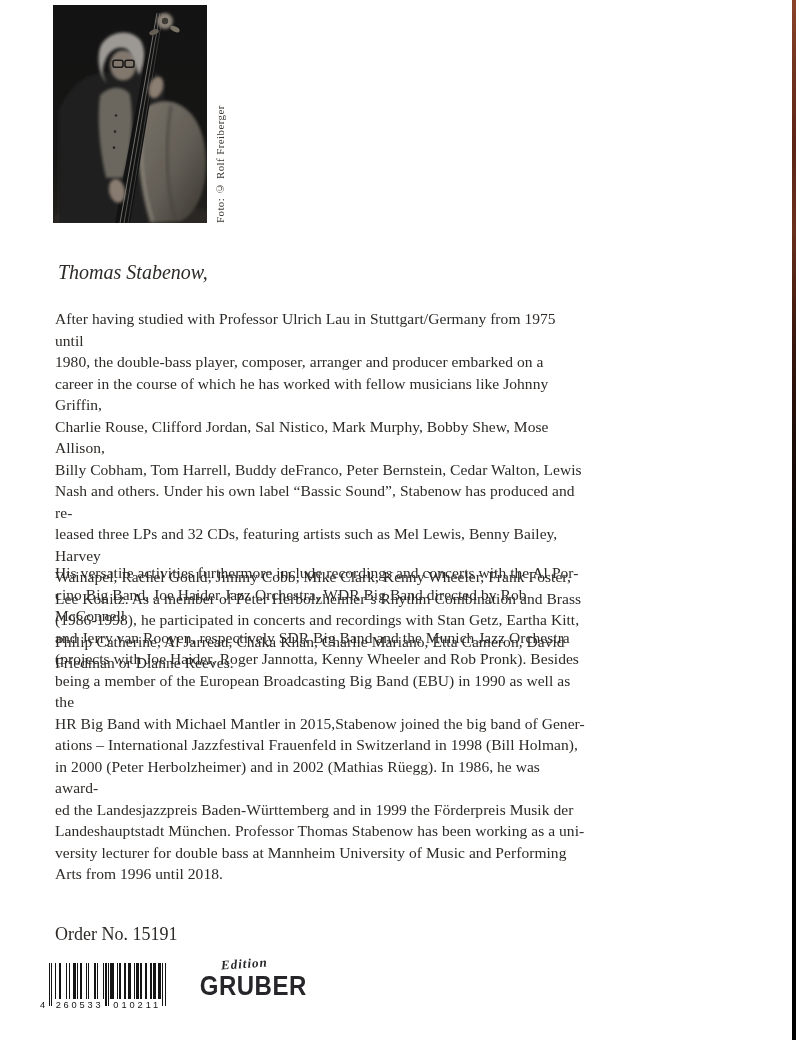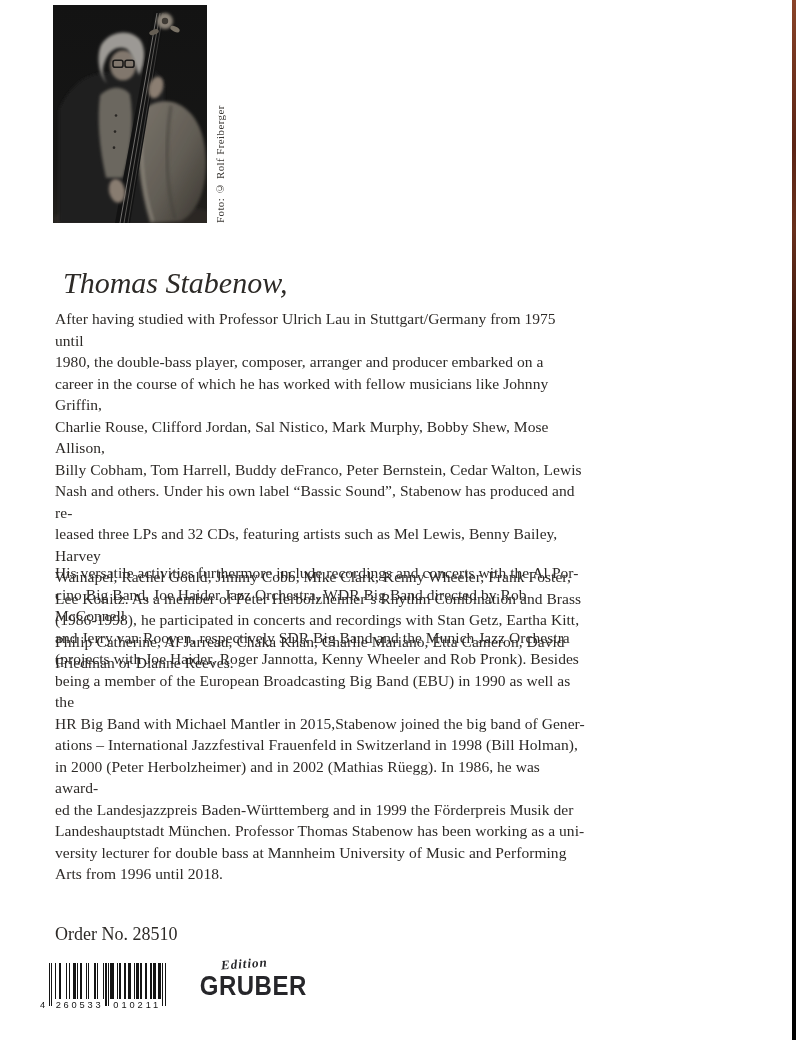--- a/index.html
+++ b/index.html
@@ -22,23 +22,23 @@
   .photo-credit{
     position:absolute;left:212px;top:5px;height:218px;width:16px;
     writing-mode:vertical-rl;
     transform:rotate(180deg);
     font-size:11px;letter-spacing:.4px;color:#3a3733;
     display:flex;align-items:center;
   }
 
   
   .title{
-    position:absolute;left:55px;top:258px;margin:8px;
+    position:absolute;left:55px;top:258px;margin:3px;
     font-style:italic;font-weight:400;
-    font-size:30px;line-height:1.1;color:#2d2a27;
+    font-size:20px;line-height:1.1;color:#2d2a27;
   }
   .bio-par{
     position:absolute;left:55px;width:532px;margin:0;
     font-size:15.5px;line-height:21.5px;
     white-space:pre-line;letter-spacing:.05px;
   }
   .bio-par.p1{top:308px;}
   .bio-par.p2{top:562px;}
 
   .order-no{
@@ -161,21 +161,21 @@
 (projects with Joe Haider, Roger Jannotta, Kenny Wheeler and Rob Pronk). Besides
 being a member of the European Broadcasting Big Band (EBU) in 1990 as well as the
 HR Big Band with Michael Mantler in 2015,Stabenow joined the big band of Gener-
 ations – International Jazzfestival Frauenfeld in Switzerland in 1998 (Bill Holman),
 in 2000 (Peter Herbolzheimer) and in 2002 (Mathias Rüegg). In 1986, he was award-
 ed the Landesjazzpreis Baden-Württemberg and in 1999 the Förderpreis Musik der
 Landeshauptstadt München. Professor Thomas Stabenow has been working as a uni-
 versity lecturer for double bass at Mannheim University of Music and Performing
 Arts from 1996 until 2018.</p>
 
-  <p class="order-no">Order No. 28510</p>
+  <p class="order-no">Order No. 15191</p>
 
   <div class="barcode">
     <svg id="barcode-svg" viewBox="-9 0 133 50" shape-rendering="crispEdges">
         <rect x="0.00" y="1" width="1.26" height="44"></rect>
         <rect x="2.52" y="1" width="1.26" height="44"></rect>
         <rect x="6.30" y="1" width="1.26" height="37"></rect>
         <rect x="10.08" y="1" width="1.26" height="37"></rect>
         <rect x="11.34" y="1" width="1.26" height="37"></rect>
         <rect x="17.64" y="1" width="1.26" height="37"></rect>
         <rect x="20.16" y="1" width="1.26" height="37"></rect>

